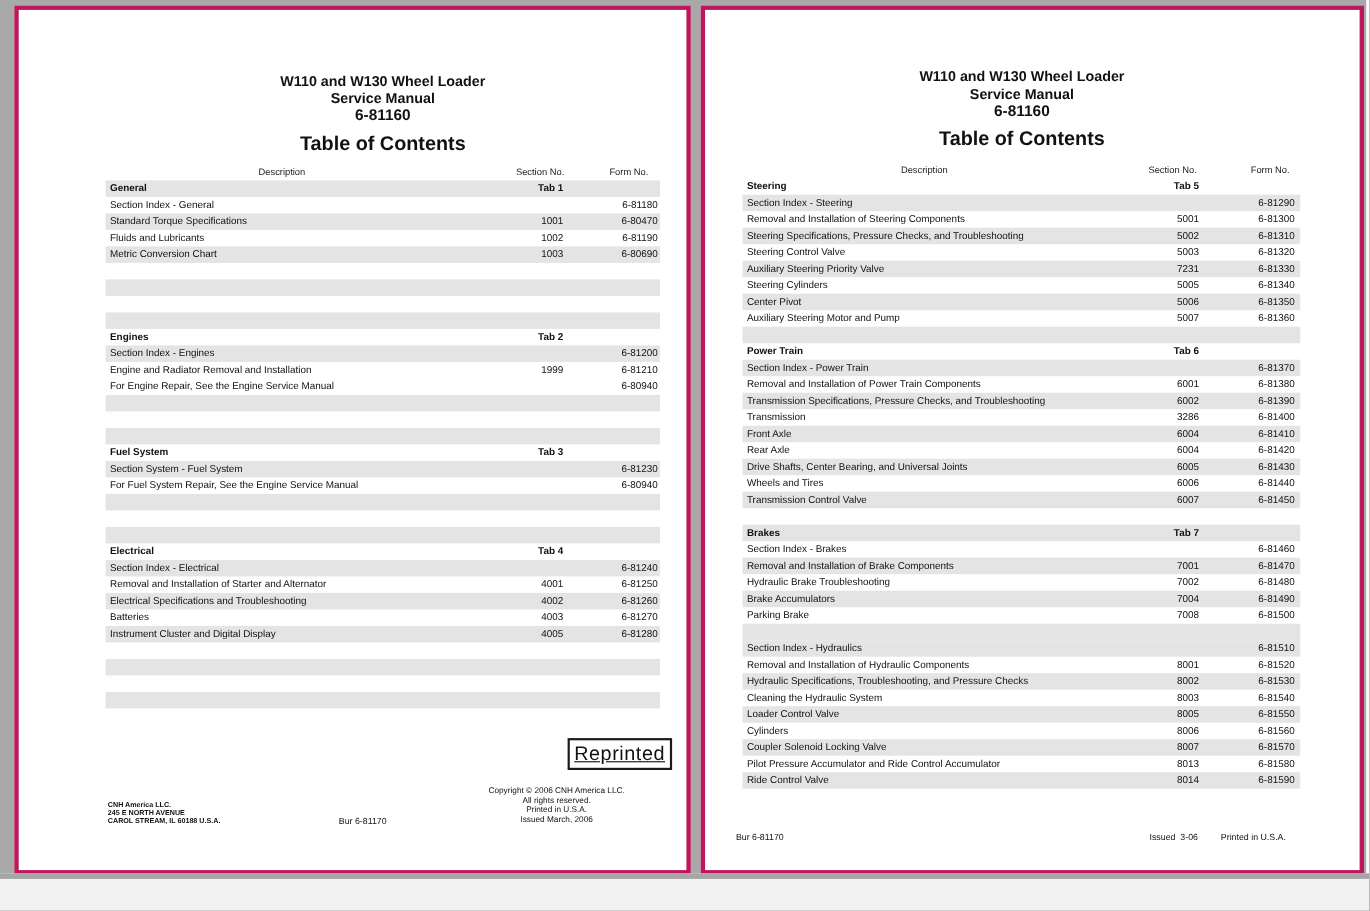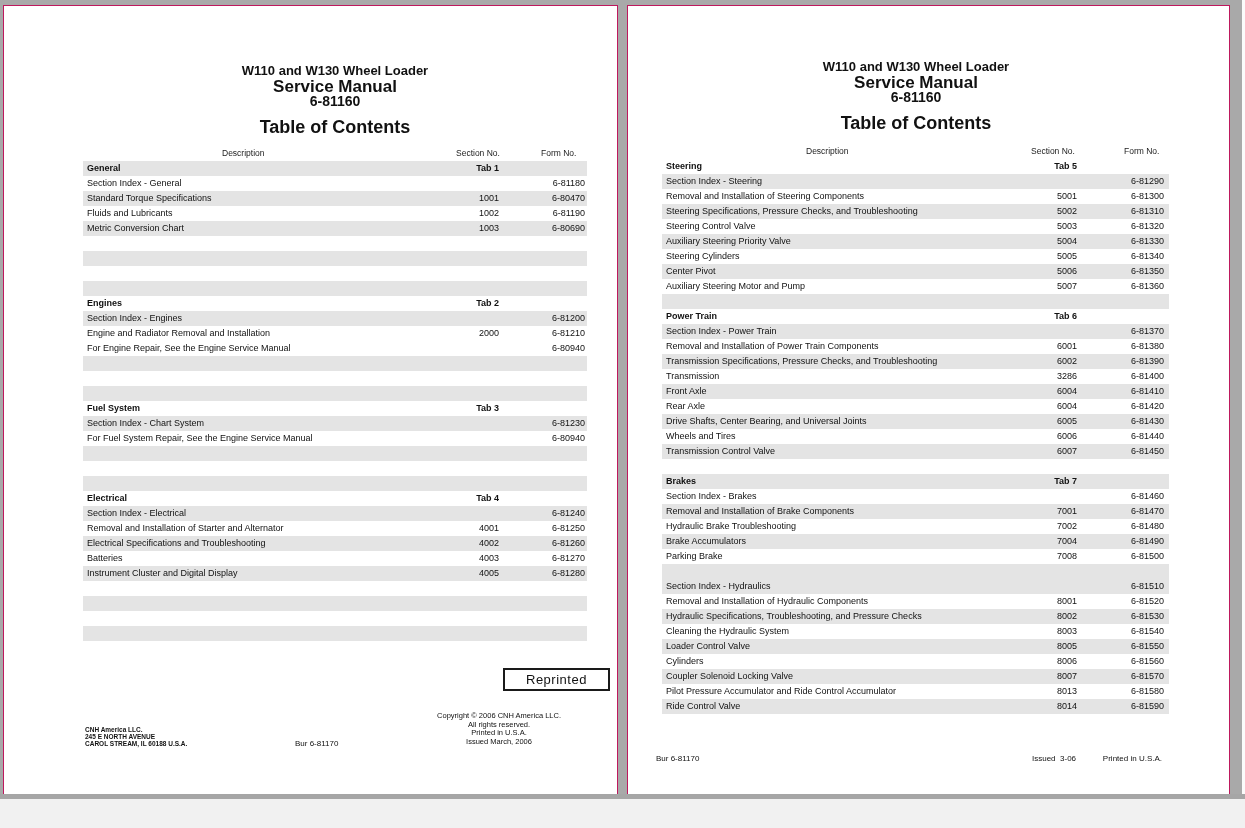--- a/index.html
+++ b/index.html
@@ -1,43 +1,43 @@
 <!DOCTYPE html>
 <html><head>
 <meta charset="utf-8">
 <style>
   html,body{margin:0;padding:0;}
   body{width:1245px;height:828px;overflow:hidden;background:#a9a9a9;
        font-family:"Liberation Sans","DejaVu Sans",sans-serif;color:#111;}
   #canvas{position:relative;width:1245px;height:828px;background:#a9a9a9;overflow:hidden;}
 
-  .page{position:absolute;top:5px;background:#ffffff;border:1px solid #be185d;box-sizing:border-box;}
+  .page{position:absolute;top:5px;background:#ffffff;border:4px solid #be185d;box-sizing:border-box;margin-left:10px;}
   #page-left{left:3px;width:615px;height:790px;}
   #page-right{left:627px;width:603px;height:790px;}
   #edge-strip{position:absolute;right:0;top:0;width:3px;height:794px;background:#fbfbfb;}
 
   .titles{position:absolute;text-align:center;}
   .t1{font-size:13px;font-weight:bold;line-height:16px;}
-  .t2{font-size:17px;font-weight:bold;line-height:15px;}
+  .t2{font-size:13px;font-weight:bold;line-height:15px;}
   .t3{font-size:14px;font-weight:bold;line-height:14px;}
   .toc-h{font-size:18px;font-weight:bold;margin-top:9px;}
 
   .colhead{position:absolute;font-size:8.5px;color:#222;}
   .toc-table{position:absolute;}
   .toc-row{position:relative;height:15px;line-height:15px;font-size:9px;white-space:nowrap;}
   .toc-row.shaded{background:#e4e4e4;}
   .toc-row.header .c-desc,.toc-row.header .c-sec{font-weight:bold;}
   .c-desc{position:absolute;left:4px;}
   .c-sec{position:absolute;right:88px;}
   .c-form{position:absolute;right:2px;}
   #rt .c-sec{right:92px;}
   #rt .c-form{right:5px;text-align:right;}
 
-  .reprinted{position:absolute;border:2px solid #1a1a1a;font-size:13px;font-weight:normal;
-             padding:2px 21px;letter-spacing:0.5px;}
+  .reprinted{position:absolute;border:2px solid #1a1a1a;font-size:18px;font-weight:normal;
+             padding:2px 4px;letter-spacing:0.5px;text-decoration:underline;}
   .cnh{position:absolute;font-size:6.5px;font-weight:bold;line-height:7px;}
   .bur{position:absolute;font-size:8px;}
   .copyright{position:absolute;font-size:7.5px;line-height:8.5px;text-align:center;}
   .fright{position:absolute;font-size:8px;}
 
   
   #toolbar{position:absolute;left:0;top:794px;width:1245px;height:34px;
            background:#f1f1f1;border-top:5px solid #a6a6a6;box-sizing:border-box;}
 </style>
 </head>
@@ -106,21 +106,21 @@
           <span class="c-sec">Tab 2</span>
           <span class="c-form"></span>
         </div>
         <div class="toc-row shaded">
           <span class="c-desc">Section Index - Engines</span>
           <span class="c-sec"></span>
           <span class="c-form">6-81200</span>
         </div>
         <div class="toc-row">
           <span class="c-desc">Engine and Radiator Removal and Installation</span>
-          <span class="c-sec">2000</span>
+          <span class="c-sec">1999</span>
           <span class="c-form">6-81210</span>
         </div>
         <div class="toc-row">
           <span class="c-desc">For Engine Repair, See the Engine Service Manual</span>
           <span class="c-sec"></span>
           <span class="c-form">6-80940</span>
         </div>
         <div class="toc-row shaded">
           <span class="c-desc"></span>
           <span class="c-sec"></span>
@@ -135,21 +135,21 @@
           <span class="c-desc"></span>
           <span class="c-sec"></span>
           <span class="c-form"></span>
         </div>
         <div class="toc-row header">
           <span class="c-desc">Fuel System</span>
           <span class="c-sec">Tab 3</span>
           <span class="c-form"></span>
         </div>
         <div class="toc-row shaded">
-          <span class="c-desc">Section Index - Chart System</span>
+          <span class="c-desc">Section System - Fuel System</span>
           <span class="c-sec"></span>
           <span class="c-form">6-81230</span>
         </div>
         <div class="toc-row">
           <span class="c-desc">For Fuel System Repair, See the Engine Service Manual</span>
           <span class="c-sec"></span>
           <span class="c-form">6-80940</span>
         </div>
         <div class="toc-row shaded">
           <span class="c-desc"></span>
@@ -264,21 +264,21 @@
           <span class="c-sec">5002</span>
           <span class="c-form">6-81310</span>
         </div>
         <div class="toc-row">
           <span class="c-desc">Steering Control Valve</span>
           <span class="c-sec">5003</span>
           <span class="c-form">6-81320</span>
         </div>
         <div class="toc-row shaded">
           <span class="c-desc">Auxiliary Steering Priority Valve</span>
-          <span class="c-sec">5004</span>
+          <span class="c-sec">7231</span>
           <span class="c-form">6-81330</span>
         </div>
         <div class="toc-row">
           <span class="c-desc">Steering Cylinders</span>
           <span class="c-sec">5005</span>
           <span class="c-form">6-81340</span>
         </div>
         <div class="toc-row shaded">
           <span class="c-desc">Center Pivot</span>
           <span class="c-sec">5006</span>

